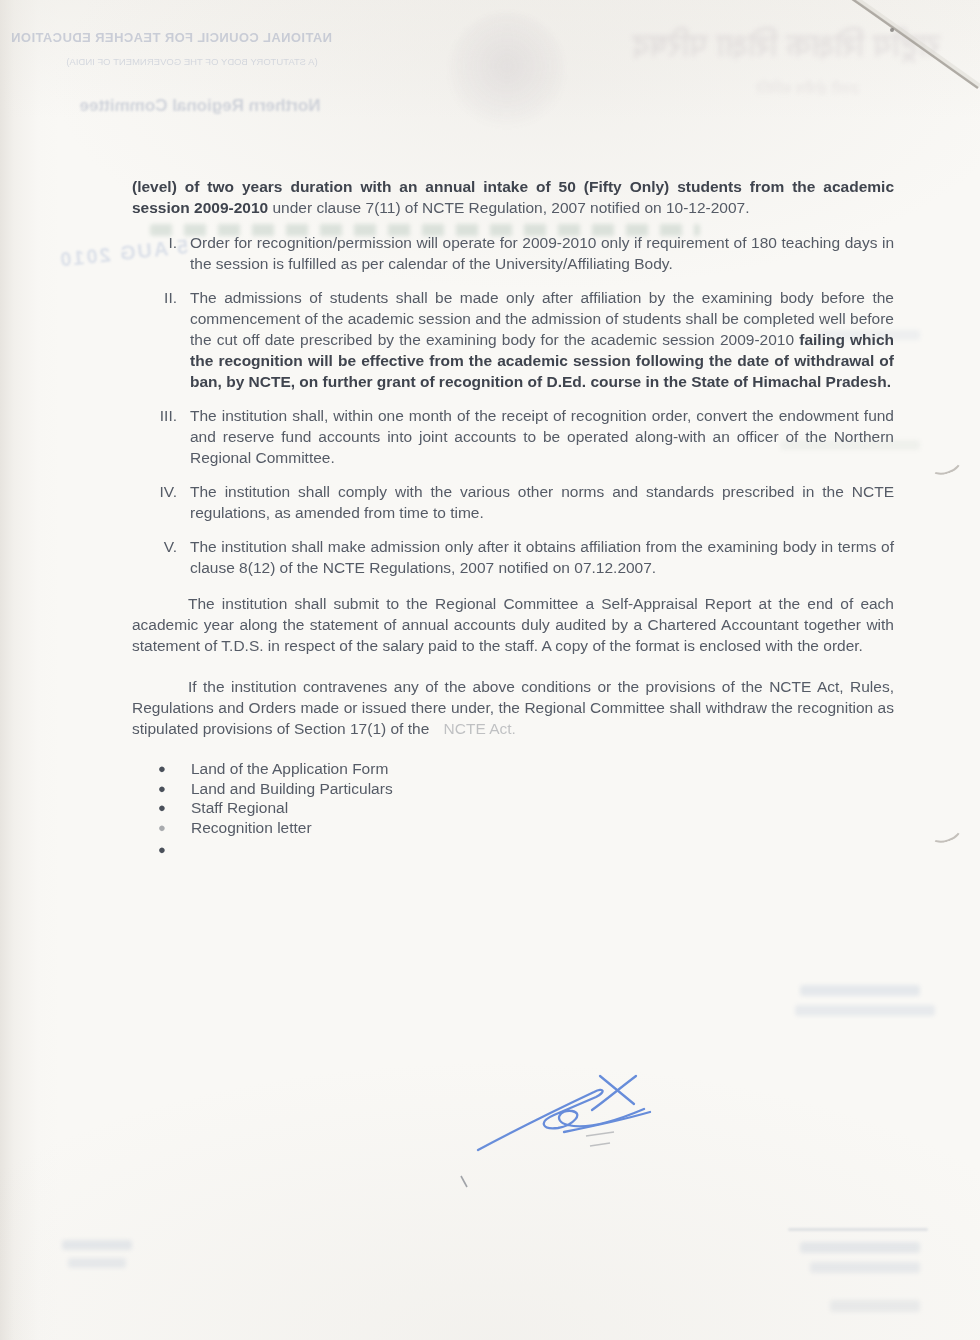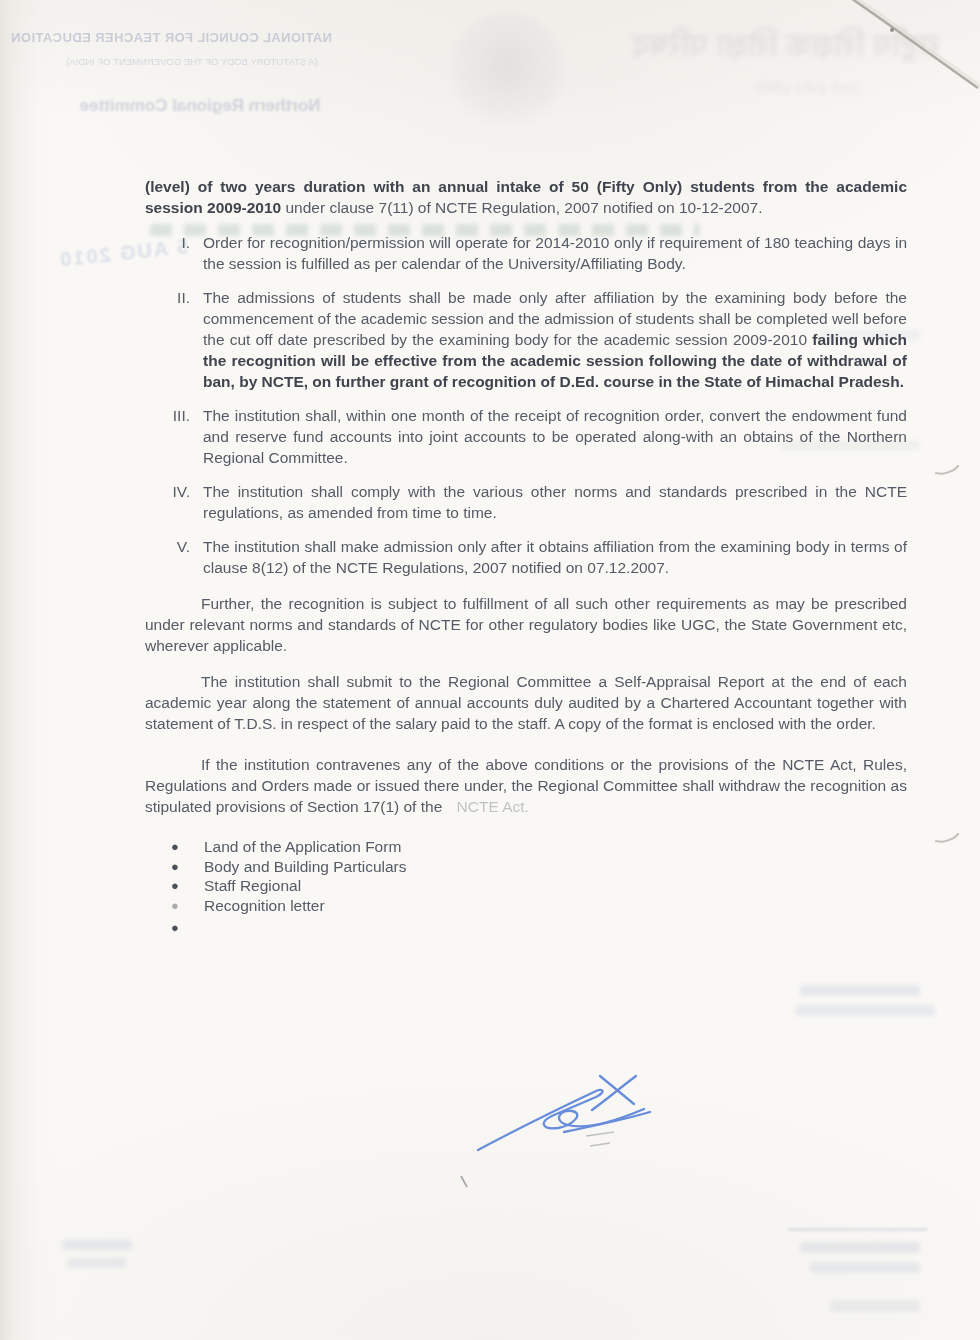--- a/index.html
+++ b/index.html
@@ -43,21 +43,21 @@
   .smudge{position:absolute;pointer-events:none;border-radius:3px;filter:blur(2px);}
 
   
   .crease{position:absolute;pointer-events:none;}
   .arc{position:absolute;width:30px;height:18px;border:2px solid #b7b3ad;
        border-color:transparent transparent #b7b3ad transparent;border-radius:50%;
        transform:rotate(-18deg);opacity:.8;pointer-events:none;}
 
   
   .content{
-    position:absolute;left:145px;top:176px;width:762px;
+    position:absolute;left:132px;top:176px;width:762px;
     font-size:15.5px;line-height:21px;color:#555b66;
     text-align:justify;
   }
   b,.bold{font-weight:700;color:#3f444e;}
   .intro{margin:0 0 14px 0;}
   .item{display:flex;margin:0 0 13px 0;}
   .item .num{flex:none;width:45px;text-align:right;padding-right:13px;}
   .item .body{flex:1;text-align:justify;}
   .para{margin:15px 0 0 0;text-indent:56px;}
   .para.gap-lg{margin-top:20px;}
@@ -101,58 +101,57 @@
 
   <div class="arc" style="left:928px;top:452px;"></div>
   <div class="arc" style="left:928px;top:820px;"></div>
 
   <div class="content">
 
     <p class="intro"><b>(level) of  two years  duration with an annual intake of 50 (Fifty Only) students from the academic session 2009-2010</b><span> under clause 7(11) of NCTE Regulation, 2007 notified on 10-12-2007.</span></p>
 
     <div class="item">
       <span class="num">I.</span>
-      <span class="body">Order for recognition/permission will operate for 2014-2010 only if requirement of 180 teaching days in the session is fulfilled as per calendar of the University/Affiliating Body.</span>
+      <span class="body">Order for recognition/permission will operate for 2009-2010 only if requirement of 180 teaching days in the session is fulfilled as per calendar of the University/Affiliating Body.</span>
     </div>
 
     <div class="item">
       <span class="num">II.</span>
       <span class="body"><span>The admissions of students shall be made only after affiliation by the examining body before the commencement of the academic session and the admission of students shall be completed well before the cut off date prescribed by the examining body for the academic session 2009-2010 </span><b>failing which the recognition will be effective from the academic session following the date of withdrawal of ban, by NCTE, on further grant of recognition of D.Ed. course in the State of Himachal Pradesh.</b></span>
     </div>
 
     <div class="item">
       <span class="num">III.</span>
-      <span class="body">The institution shall, within one month of the receipt of recognition order, convert the endowment fund and reserve fund accounts into joint accounts to be operated along-with an obtains of the Northern Regional Committee.</span>
+      <span class="body">The institution shall, within one month of the receipt of recognition order, convert the endowment fund and reserve fund accounts into joint accounts to be operated along-with an officer of the Northern Regional Committee.</span>
     </div>
 
     <div class="item">
       <span class="num">IV.</span>
       <span class="body">The institution shall comply with the various other norms and standards prescribed in the NCTE regulations, as amended from time to time.</span>
     </div>
 
     <div class="item">
       <span class="num">V.</span>
       <span class="body">The institution shall make admission only after it obtains affiliation from the examining body in terms of clause 8(12) of the NCTE Regulations, 2007 notified on 07.12.2007.</span>
     </div>
 
-    <p class="para">Further, the recognition is subject to fulfillment of all such other requirements as may be prescribed under relevant norms and standards of NCTE for other regulatory bodies like UGC, the State Government etc, wherever applicable.</p>
 
     <p class="para">The institution shall submit to the Regional Committee a Self-Appraisal Report at the end of each academic year along the statement of annual accounts duly audited by a Chartered Accountant together with statement of T.D.S. in respect of the salary paid to the staff. A copy of the format is enclosed with the order.</p>
 
     <p class="para gap-lg"><span>If the institution contravenes any of the above conditions or the provisions of the NCTE Act, Rules, Regulations and Orders made or issued there under, the Regional Committee shall withdraw the recognition as stipulated provisions of Section 17(1) of the </span><span class="faint">NCTE Act.</span></p>
 
 
     <div class="bullets">
       <div class="bullet">
         <span class="dot">●</span>
         <span class="btxt">Land of the Application Form</span>
       </div>
       <div class="bullet">
         <span class="dot">●</span>
-        <span class="btxt">Body and Building Particulars</span>
+        <span class="btxt">Land and Building Particulars</span>
       </div>
       <div class="bullet">
         <span class="dot">●</span>
         <span class="btxt">Staff Regional</span>
       </div>
       <div class="bullet">
         <span class="dot faint-dot">●</span>
         <span class="btxt">Recognition letter</span>
       </div>
       <div class="bullet b-last">

